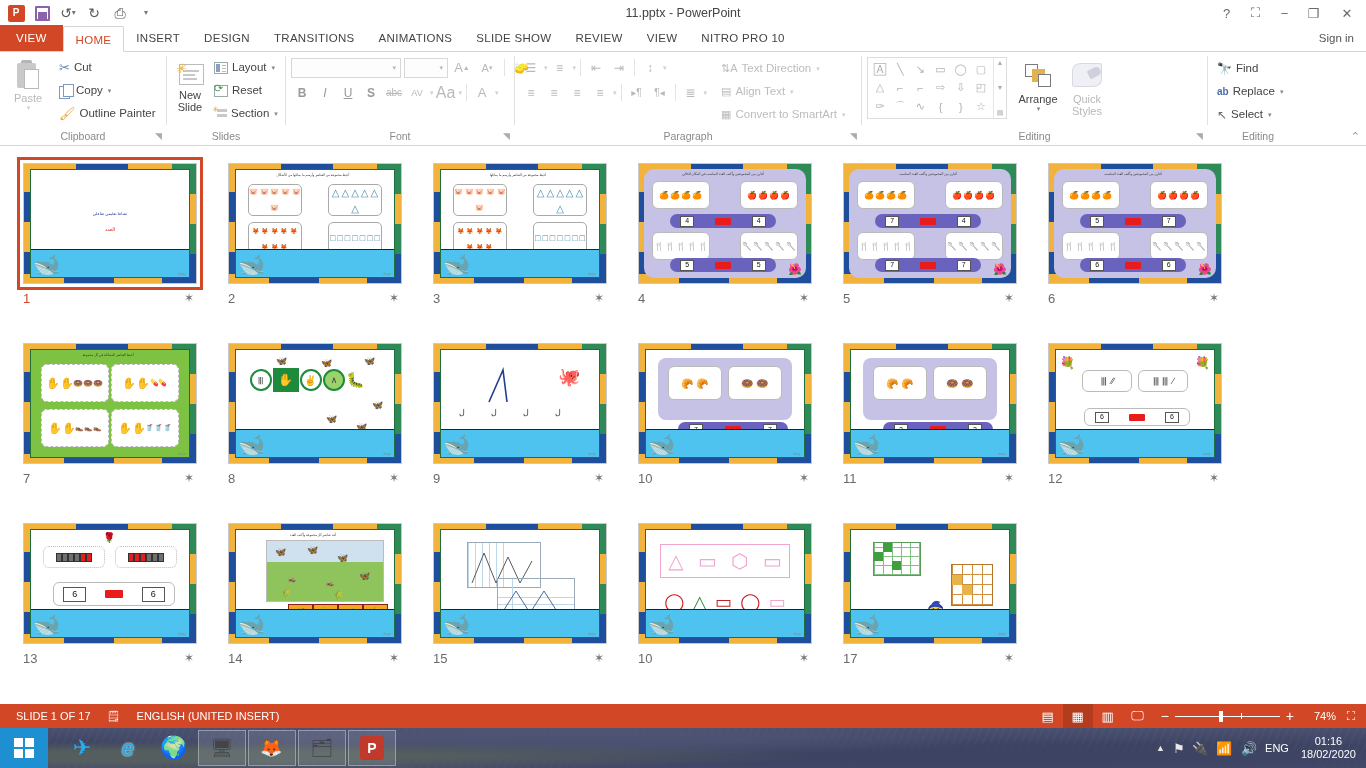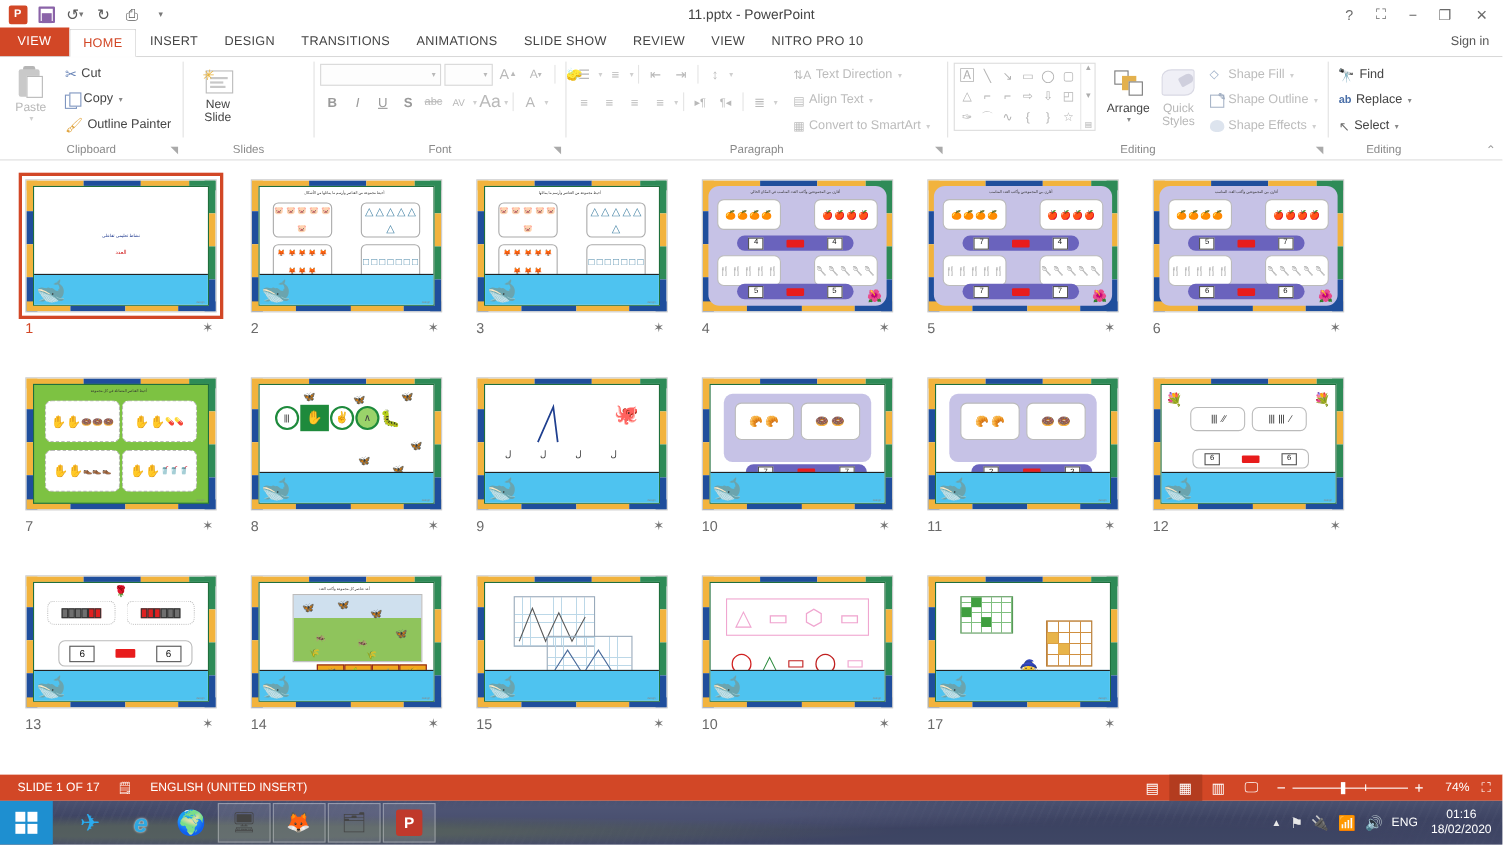--- a/index.html
+++ b/index.html
@@ -388,20 +388,36 @@
           <span class="newslide-ico">
             <i class="sl"></i>
               <i class="ln" style="top:9px;width:16px"></i>
             <i class="ln" style="top:13px;width:12px"></i>
               <i class="ln" style="top:17px;width:14px"></i>
             <i class="star">✳</i>
           </span>
         </span>
         <span class="t" style="margin-top:-3px">New</span>
         <span class="t">Slide</span>
+      </div>
+      <div class="btn-col" style="margin-left:2px">
+        <div class="rb">
+          <span class="layout-ico"></span>
+          <span class="lbl">Layout</span>
+          <span class="caret">▾</span>
+        </div>
+        <div class="rb">
+          <span class="reset-ico"></span>
+          <span class="lbl">Reset</span>
+        </div>
+        <div class="rb">
+          <span class="section-ico"></span>
+          <span class="lbl">Section</span>
+          <span class="caret">▾</span>
+        </div>
       </div>
     </div>
     <div class="group-label">
       <span>Slides</span>
     </div>
   </div>
   <div class="group-sep"></div>
 
   <div class="group" style="width:228px">
     <div class="group-body" style="flex-direction:column; padding-top:5px">
@@ -553,37 +569,20 @@
       </div>
       <div class="rb-big" style="width:48px">
         <span class="icon">
           <span class="qs-ico">
               <i class="blob"></i>
               <i class="pen"></i>
             </span>
         </span>
         <span class="t dim" style="color:#b8b8b8">Quick</span>
         <span class="t dim" style="color:#b8b8b8">Styles</span>
-      </div>
-      <div class="btn-col" style="margin-left:2px">
-        <div class="rb dim">
-          <span class="sf-ico"></span>
-          <span class="lbl">Shape Fill</span>
-          <span class="caret dim">▾</span>
-        </div>
-        <div class="rb dim">
-          <span class="so-ico"></span>
-          <span class="lbl">Shape Outline</span>
-          <span class="caret dim">▾</span>
-        </div>
-        <div class="rb dim">
-          <span class="se-ico"></span>
-          <span class="lbl">Shape Effects</span>
-          <span class="caret dim">▾</span>
-        </div>
       </div>
     </div>
     <div class="group-label">
       <span>Editing</span>
       <span class="dlg-launch">◥</span>
     </div>
   </div>
   <div class="group-sep"></div>
 
   <div class="group" style="width:100px">

